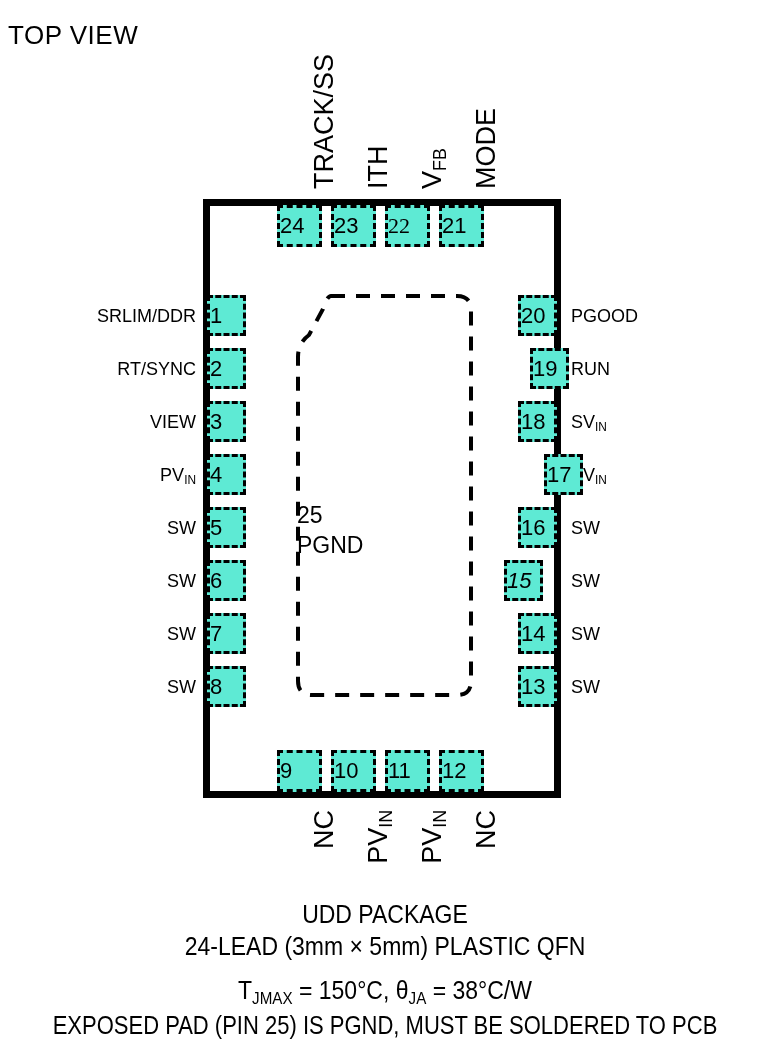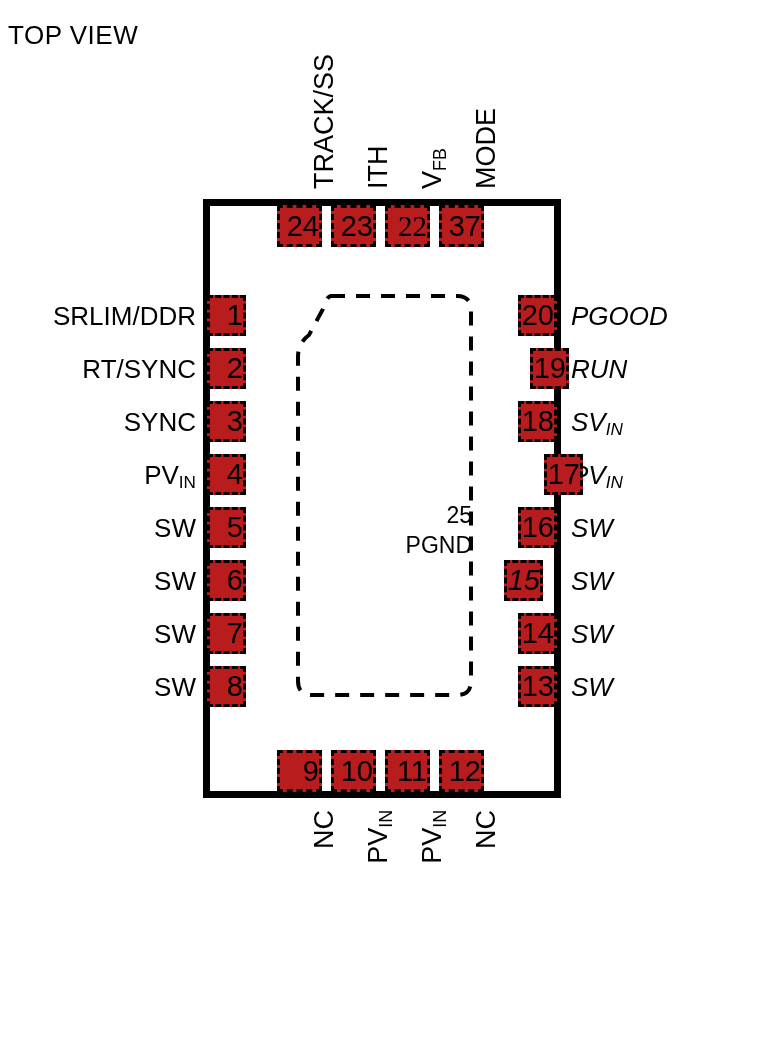--- a/index.html
+++ b/index.html
@@ -60,65 +60,64 @@
     left: 0; top: 0;
     width: 175px;
     height: 402px;
     overflow: visible;
   }
   .pad-text {
     position: absolute;
     left: 0;
     top: 205px;
     width: 175px;
-    text-align: right;
+    text-align: left;
     font-size: 23px;
     line-height: 30px;
     white-space: pre-line;
   }
 
   
   .pin-box {
     position: absolute;
     box-sizing: border-box;
     border: 3px dashed #000;
-    background: #b91c1c;
-    font-size: 29px;
+    background: #5eead4;
+    font-size: 22px;
     line-height: 1;
     display: flex;
     align-items: center;
-    justify-content: flex-end;
+    justify-content: flex-start;
     text-align: center;
     z-index: 5;
   }
   .pin-box.side {
     width: 39px;
     height: 41px;
   }
   .pin-box.vert {
     width: 45px;
     height: 42px;
   }
 
   
   .pin-label-h {
     position: absolute;
-    font-size: 26px;
+    font-size: 18px;
     line-height: 1;
     white-space: nowrap;
     z-index: 4;
   }
   .pin-label-h.left {
     text-align: right;
     transform: translate(-100%, -50%);
   }
   .pin-label-h.right {
     text-align: left;
     transform: translate(0, -50%);
-    font-style: italic;
   }
 
   
   .pin-label-v {
     position: absolute;
     font-size: 27px;
     line-height: 1;
     white-space: nowrap;
     transform-origin: 0 0;
     z-index: 4;
@@ -179,21 +178,21 @@
         <span>1</span>
       </div>
       <div class="pin-label-h left" style="left: 196px; top: 315.5px;"><span>SRLIM/DDR</span></div>
       <div class="pin-box side" style="left: 207px; top: 348px;">
         <span>2</span>
       </div>
       <div class="pin-label-h left" style="left: 196px; top: 368.5px;"><span>RT/SYNC</span></div>
       <div class="pin-box side" style="left: 207px; top: 401px;">
         <span>3</span>
       </div>
-      <div class="pin-label-h left" style="left: 196px; top: 421.5px;"><span>SYNC</span></div>
+      <div class="pin-label-h left" style="left: 196px; top: 421.5px;"><span>VIEW</span></div>
       <div class="pin-box side" style="left: 207px; top: 454px;">
         <span>4</span>
       </div>
       <div class="pin-label-h left" style="left: 196px; top: 474.5px;"><span>PV</span><sub>IN</sub></div>
       <div class="pin-box side" style="left: 207px; top: 507px;">
         <span>5</span>
       </div>
       <div class="pin-label-h left" style="left: 196px; top: 527.5px;"><span>SW</span></div>
       <div class="pin-box side" style="left: 207px; top: 560px;">
         <span>6</span>
@@ -245,35 +244,43 @@
       <div class="pin-label-v top" style="left: 310.5px; top: 189px;"><span>TRACK/SS</span></div>
       <div class="pin-box vert" style="left: 331px; top: 205px;">
         <span>23</span>
       </div>
       <div class="pin-label-v top" style="left: 364.5px; top: 189px;"><span>ITH</span></div>
       <div class="pin-box vert" style="left: 385px; top: 205px; font-family: Liberation Serif, serif;">
         <span>22</span>
       </div>
       <div class="pin-label-v top" style="left: 418.5px; top: 189px;"><span>V</span><sub>FB</sub></div>
       <div class="pin-box vert" style="left: 439px; top: 205px;">
-        <span>37</span>
+        <span>21</span>
       </div>
       <div class="pin-label-v top" style="left: 472.5px; top: 189px;"><span>MODE</span></div>
       <div class="pin-box vert" style="left: 277px; top: 750px;">
         <span>9</span>
       </div>
       <div class="pin-label-v bottom" style="left: 310.5px; top: 810px;"><span>NC</span></div>
       <div class="pin-box vert" style="left: 331px; top: 750px;">
         <span>10</span>
       </div>
       <div class="pin-label-v bottom" style="left: 364.5px; top: 810px;"><span>PV</span><sub>IN</sub></div>
       <div class="pin-box vert" style="left: 385px; top: 750px;">
         <span>11</span>
       </div>
       <div class="pin-label-v bottom" style="left: 418.5px; top: 810px;"><span>PV</span><sub>IN</sub></div>
       <div class="pin-box vert" style="left: 439px; top: 750px;">
         <span>12</span>
       </div>
       <div class="pin-label-v bottom" style="left: 472.5px; top: 810px;"><span>NC</span></div>
     </div>
 
+  <div class="caption" style="top:898px;">
+    <div class="caption-line">UDD PACKAGE</div>
+    <div class="caption-line">24-LEAD (3mm × 5mm) PLASTIC QFN</div>
+    <div class="caption-line" style="margin-top:12px;">
+      <span>T</span><sub>JMAX</sub><span> = 150°C, </span><span>θ</span><sub>JA</sub><span> = 38°C/W</span>
+    </div>
+    <div class="caption-line wide">EXPOSED PAD (PIN 25) IS PGND, MUST BE SOLDERED TO PCB</div>
+  </div>
 
 </div>
 
 </body></html>

